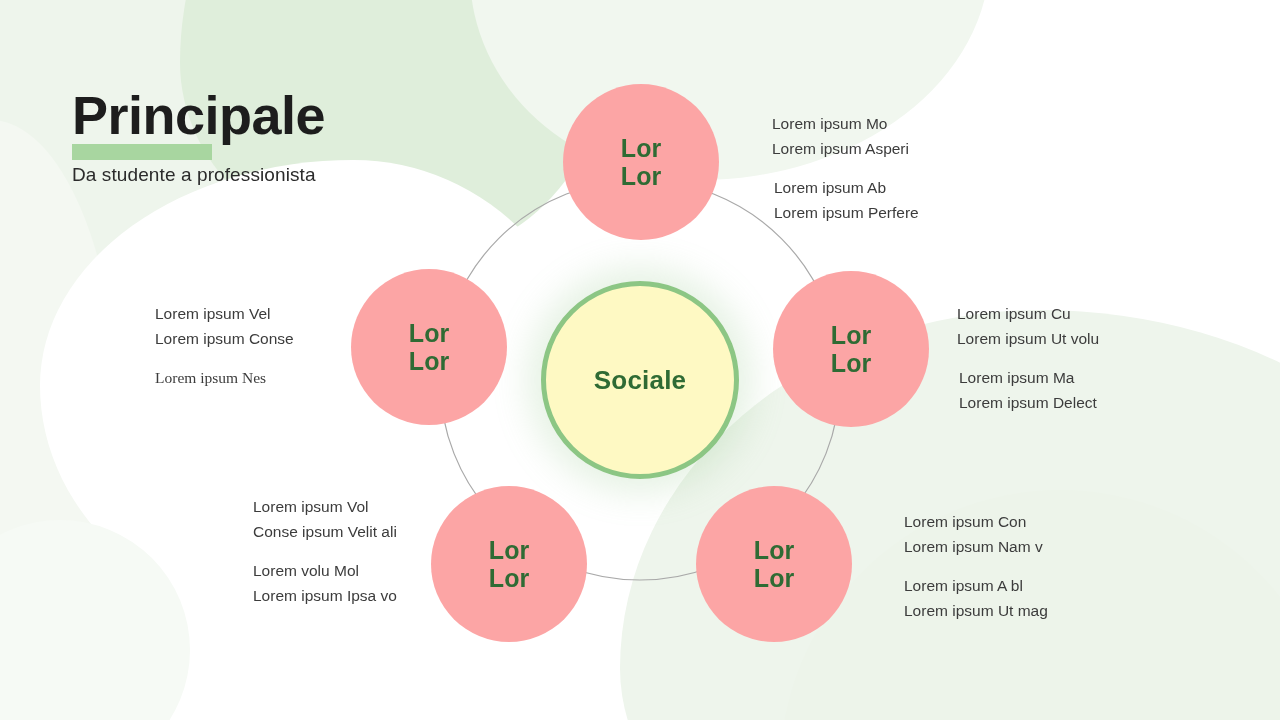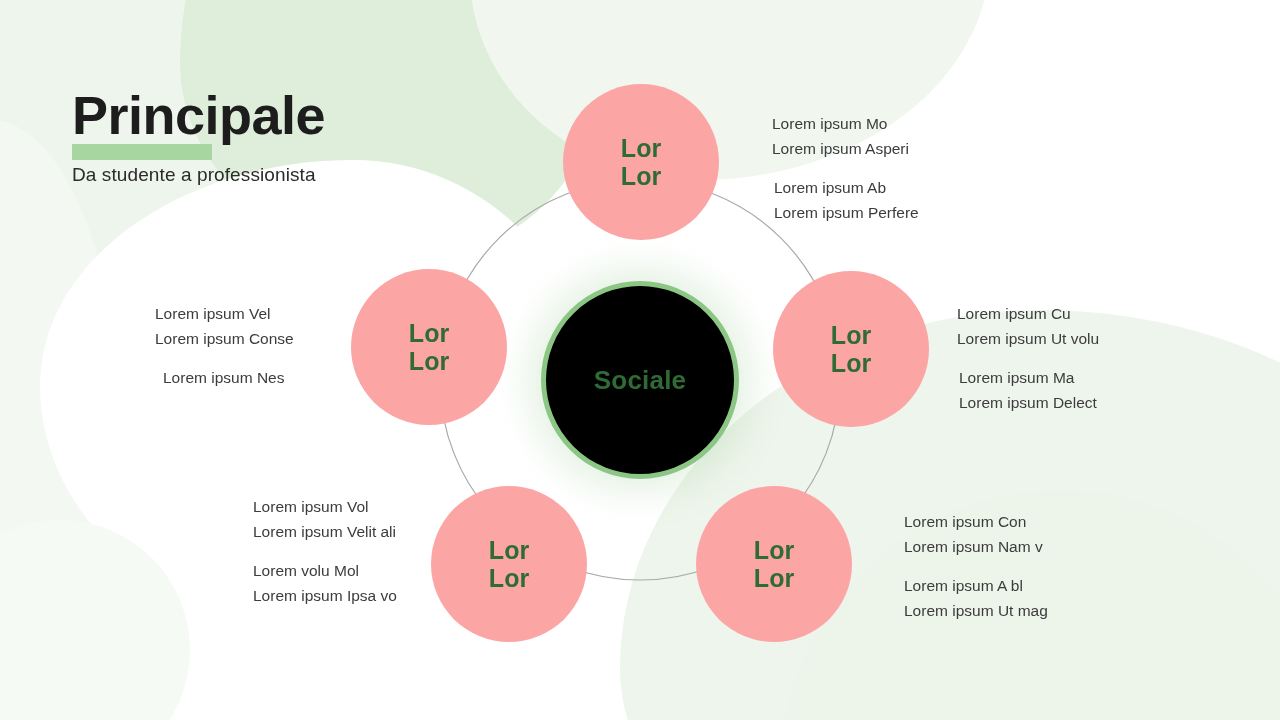--- a/index.html
+++ b/index.html
@@ -102,21 +102,21 @@
     left:0; top:0;
     width:1280px; height:720px;
   }
   .ring-svg { position:absolute; left:0; top:0; }
 
   .hub {
     position:absolute;
     left:541px; top:281px;
     width:198px; height:198px;
     border-radius:50%;
-    background:#000000;
+    background:#fef9c3;
     border:5px solid #8cc684;
     display:flex; align-items:center; justify-content:center;
     box-shadow:0 0 34px 14px rgba(140,198,132,0.22);
   }
   .hub-label {
     font-size:26px;
     font-weight:bold;
     color:#2f6b34;
     letter-spacing:0.2px;
   }
@@ -141,21 +141,21 @@
   .node-bleft  { left:431px;  top:486px; }
   .node-bright { left:696px;  top:486px; }
 
   
   .caption { position:absolute; color:#3c3c3c; font-size:15.5px; line-height:1.62; }
   .caption .grp + .grp { margin-top:14px; }
   .caption .ln { white-space:nowrap; }
 
   .cap-top    { left:772px; top:111px; }
   .cap-left   { left:155px; top:301px; text-align:left; }
-  .cap-left  .grp2 { margin-left:8px; }
+  .cap-left  .grp2 { margin-left:0px;font-family:Liberation Serif, serif; }
   .cap-right  { left:957px; top:301px; }
   .cap-right .grp2 { margin-left:0px; }
   .cap-bleft  { left:253px; top:494px; }
   .cap-bright { left:904px; top:509px; }
   .indent { padding-left:2px; }
 </style>
 </head>
 <body>
 
 <div id="slide">
@@ -242,21 +242,21 @@
       </div>
       <div class="grp grp2 indent">
         <div class="ln">Lorem ipsum Ma</div>
         <div class="ln">Lorem ipsum Delect</div>
       </div>
     </div>
 
     <div class="caption cap-bleft">
       <div class="grp">
         <div class="ln">Lorem ipsum Vol</div>
-        <div class="ln">Lorem ipsum Velit ali</div>
+        <div class="ln">Conse ipsum Velit ali</div>
       </div>
       <div class="grp">
         <div class="ln">Lorem volu Mol</div>
         <div class="ln">Lorem ipsum Ipsa vo</div>
       </div>
     </div>
 
     <div class="caption cap-bright">
       <div class="grp">
         <div class="ln">Lorem ipsum Con</div>

